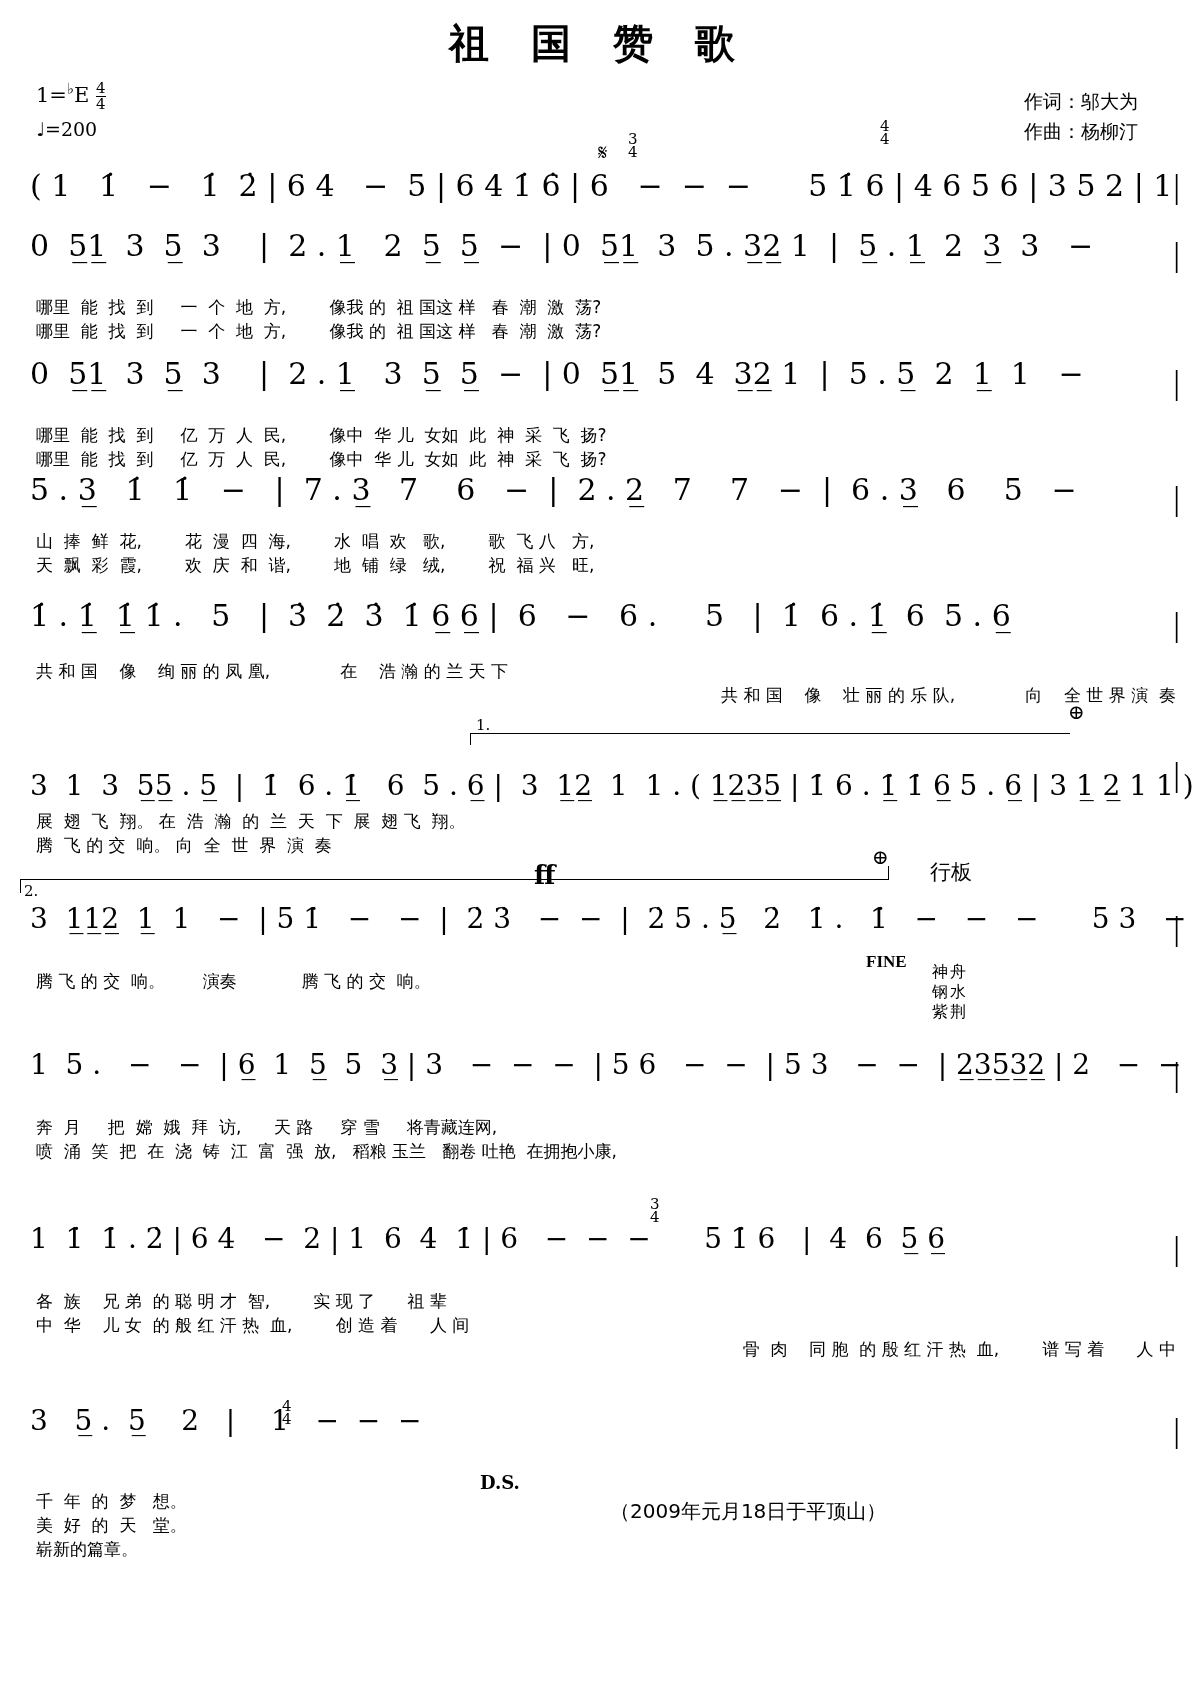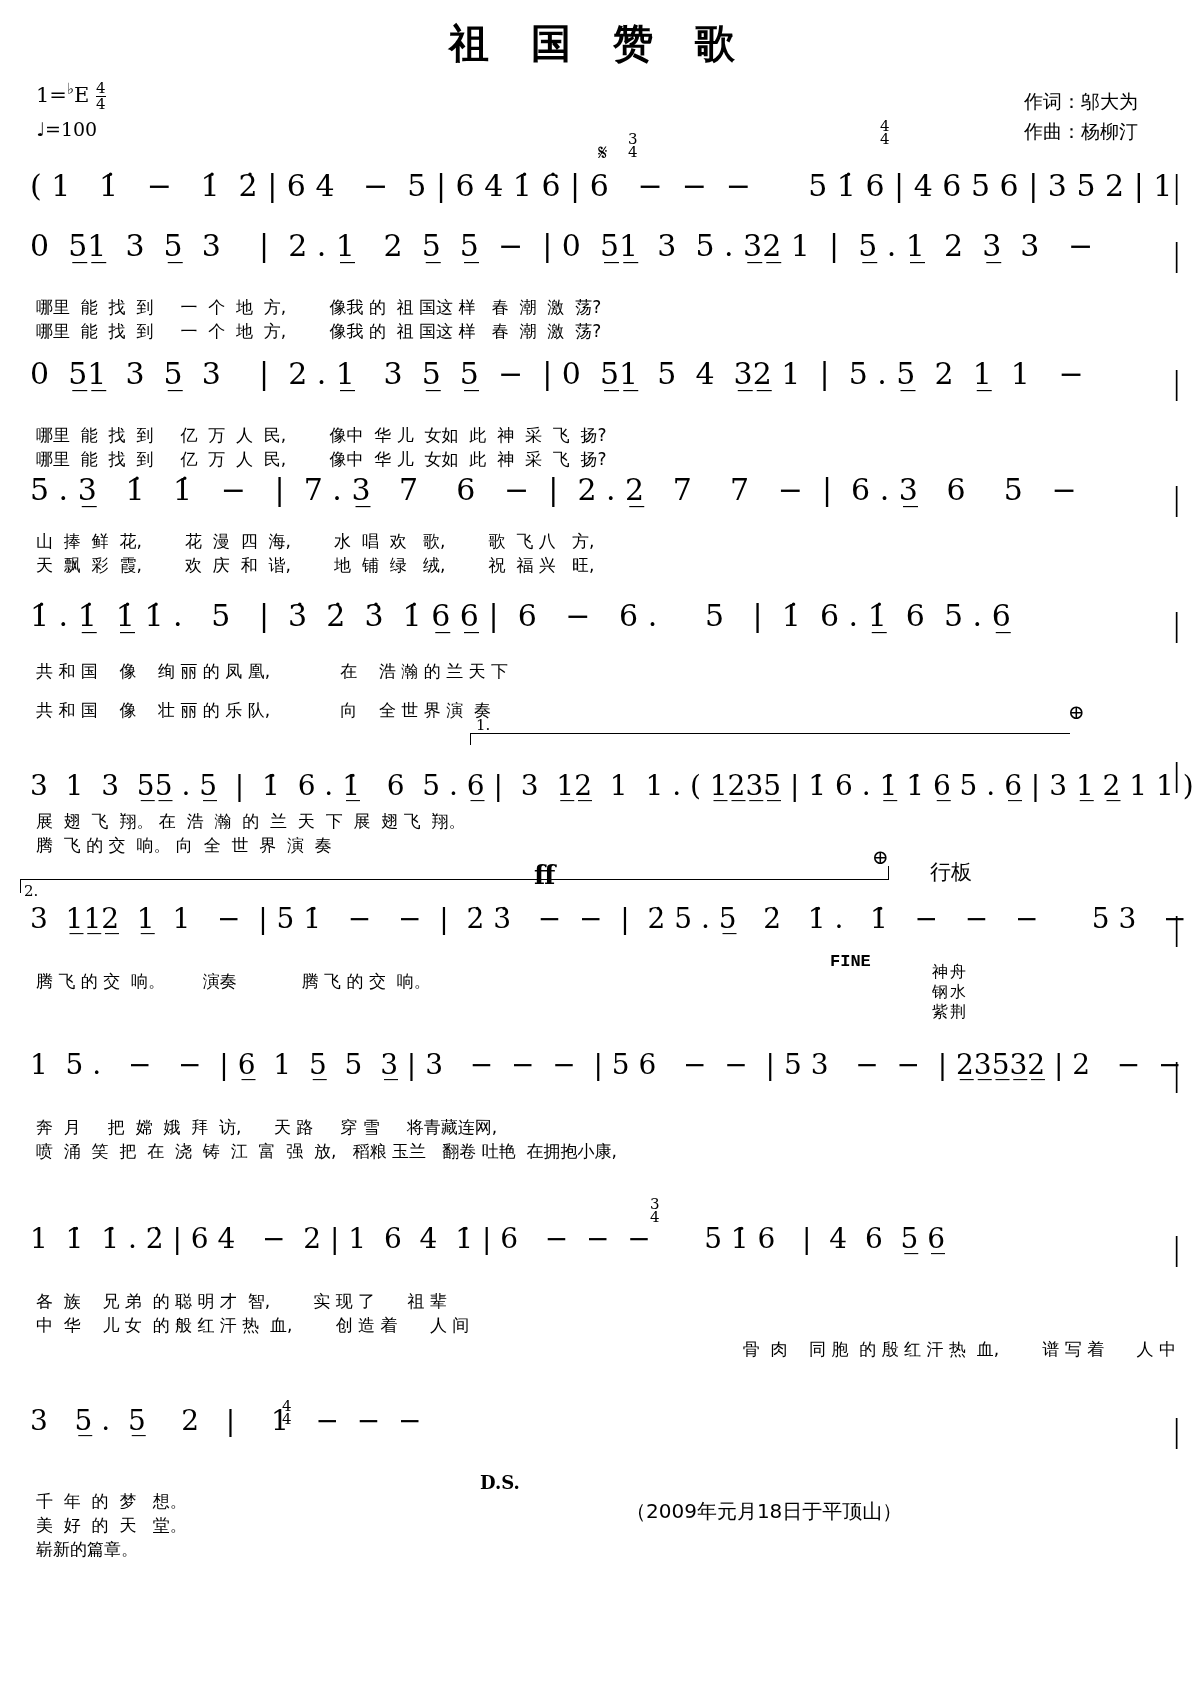--- a/index.html
+++ b/index.html
@@ -10,38 +10,38 @@
   .keysig .frac{display:inline-block;vertical-align:middle;text-align:center;font-size:15px;line-height:1.0;}
   .keysig .frac span{display:block;}
   .keysig .frac span:first-child{border-bottom:1px solid #000;}
   .tempo{position:absolute;left:36px;top:118px;font-size:19px;font-family:"DejaVu Serif",serif;}
 
   .sys{position:absolute;left:0;width:1198px;}
   .notes{position:absolute;left:30px;width:1140px;font-size:30px;font-family:"DejaVu Serif",serif;white-space:pre;letter-spacing:0px;}
   .lyr{position:absolute;left:36px;width:1140px;font-size:17px;font-family:"DejaVu Sans",sans-serif;white-space:pre;letter-spacing:0px;}
   .mark{position:absolute;font-family:"DejaVu Serif",serif;}
   .endbar{position:absolute;right:18px;font-size:34px;}
-  .footnote{position:absolute;font-size:20px;font-family:"DejaVu Sans",sans-serif;margin-left:16px;}
+  .footnote{position:absolute;font-size:20px;font-family:"DejaVu Sans",sans-serif;}
   .vert{position:absolute;font-size:16px;font-family:"DejaVu Sans",sans-serif;line-height:20px;width:18px;text-align:right;}
   .line{position:absolute;background:#000;height:1px;}
   .vline{position:absolute;background:#000;width:1px;}
 </style>
 </head>
 <body>
 
 <div class="title">祖 国 赞 歌</div>
 
 <div class="keysig">
   <span>1=</span><span style="font-size:15px;vertical-align:super;">♭</span><span>E</span>
   <span class="frac">
     <span>4</span>
     <span>4</span>
   </span>
 </div>
-<div class="tempo">♩=100</div>
+<div class="tempo">♩=200</div>
 
 <div class="credits">
   <div>作词：邬大为</div>
   <div>作曲：杨柳汀</div>
 </div>
 <div class="mark" style="left:880px;top:120px;font-size:15px;text-align:center;line-height:13px;">
   <span>4</span><br>
   <span>4</span>
 </div>
 
@@ -73,21 +73,21 @@
 <div class="sys" style="top:472px;">
   <div class="notes" style="top:0px;">5 . 3̲   1̇   1̇   −   |  7 . 3̲   7    6   −  |  2 . 2̲   7    7   −  |  6 . 3̲   6    5   −</div>
   <div class="lyr" style="top:58px;">山  捧  鲜  花,        花  漫  四  海,        水  唱  欢   歌,        歌  飞 八   方,</div>
   <div class="lyr" style="top:82px;">天  飘  彩  霞,        欢  庆  和  谐,        地  铺  绿   绒,        祝  福 兴   旺,</div>
 </div>
 <div class="endbar" style="top:480px;">|</div>
 
 <div class="sys" style="top:598px;">
   <div class="notes" style="top:0px;">1̇ . 1̲̇  1̲̇ 1̇ .   5   |  3̇  2̇  3̇  1̇ 6̲ 6̲ |  6   −   6 .     5   |  1̇  6 . 1̲̇  6  5 . 6̲</div>
   <div class="lyr" style="top:62px;">共 和 国    像    绚 丽 的 凤 凰,             在    浩 瀚 的 兰 天 下</div>
-  <div class="lyr" style="top:101px;">共 和 国    像    壮 丽 的 乐 队,             向    全 世 界 演  奏</div>
+  <div class="lyr" style="top:86px;text-align:right;">共 和 国    像    壮 丽 的 乐 队,             向    全 世 界 演  奏</div>
 </div>
 <div class="endbar" style="top:606px;">|</div>
 <div class="mark" style="left:1068px;top:700px;font-size:20px;">⊕</div>
 
 <div class="line" style="left:470px;top:733px;width:600px;"></div>
 <div class="vline" style="left:470px;top:733px;height:12px;"></div>
 <div class="mark" style="left:476px;top:716px;font-size:15px;">1.</div>
 
 <div class="sys" style="top:748px;">
   <div class="notes" style="top:0px;font-size:28px;margin-top:21px;">3  1  3  5̲5̲ . 5̲  |  1̇  6 . 1̲̇   6  5 . 6̲ |  3  1̲2̲  1  1 . ( 1̲2̲3̲5̲ | 1̇ 6 . 1̲̇ 1̇ 6̲ 5 . 6̲ | 3 1̲ 2̲ 1 1 )</div>
@@ -102,21 +102,21 @@
 <div class="mark" style="left:24px;top:882px;font-size:15px;">2.</div>
 <div class="mark" style="left:534px;top:860px;font-size:26px;font-weight:bold;">ff</div>
 <div class="mark" style="left:872px;top:845px;font-size:20px;">⊕</div>
 <div class="mark" style="left:930px;top:858px;font-size:21px;font-family:'DejaVu Sans',sans-serif;">行板</div>
 
 <div class="sys" style="top:902px;">
   <div class="notes" style="top:0px;font-size:28px;">3  1̲1̲2̲  1̲  1   −  | 5 1̇   −   −  |  2̇ 3̇   −  −  |  2̇ 5 . 5̲   2̇   1̇ .   1̇   −   −   −      5 3   −   −</div>
   <div class="lyr" style="top:68px;">腾 飞 的 交  响。       演奏            腾 飞 的 交  响。</div>
 </div>
 <div class="endbar" style="top:910px;">|</div>
-<div class="mark" style="left:830px;top:952px;font-size:17px;font-weight:bold;font-family:Liberation Mono, monospace;">FINE</div>
+<div class="mark" style="left:866px;top:952px;font-size:17px;font-weight:bold;font-family:Liberation Serif, serif;">FINE</div>
 
 <div class="vert" style="left:930px;top:962px;">
   <span>神钢紫</span>
 </div>
 <div class="vert" style="left:948px;top:962px;">
   <span>舟水荆</span>
 </div>
 
 <div class="sys" style="top:1048px;">
   <div class="notes" style="top:0px;font-size:28px;">1  5 .   −   −  | 6̲  1  5̲  5  3̲ | 3   −  −  −  | 5 6   −  −  | 5 3   −  −  | 2̲3̲5̲3̲2̲ | 2   −  −  −</div>

